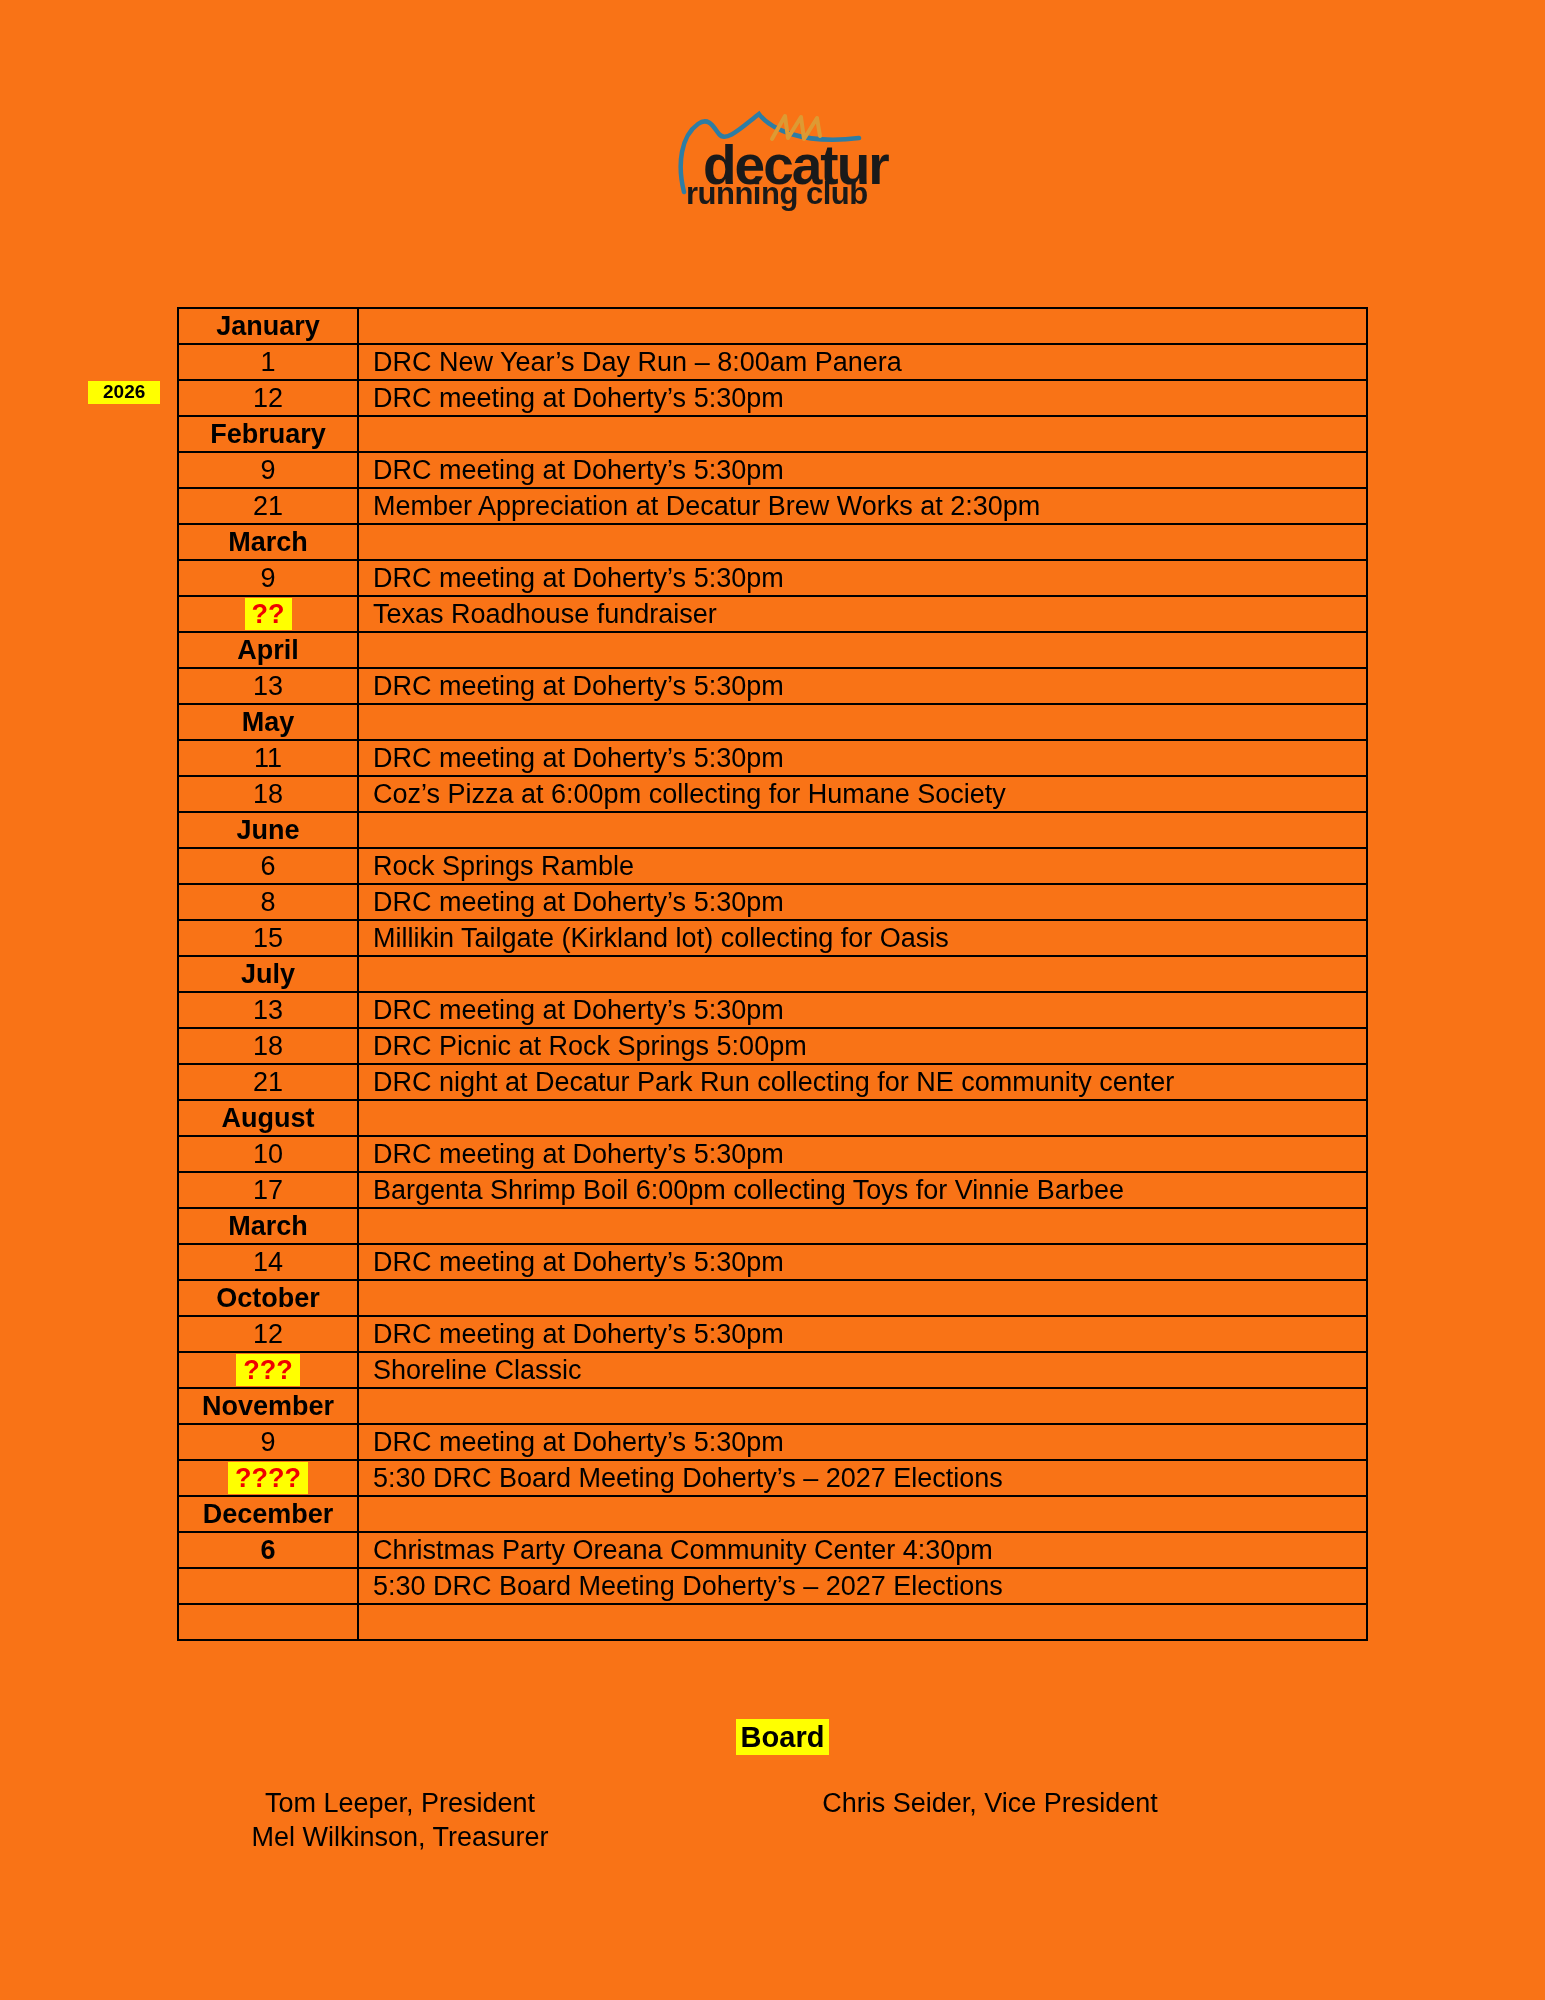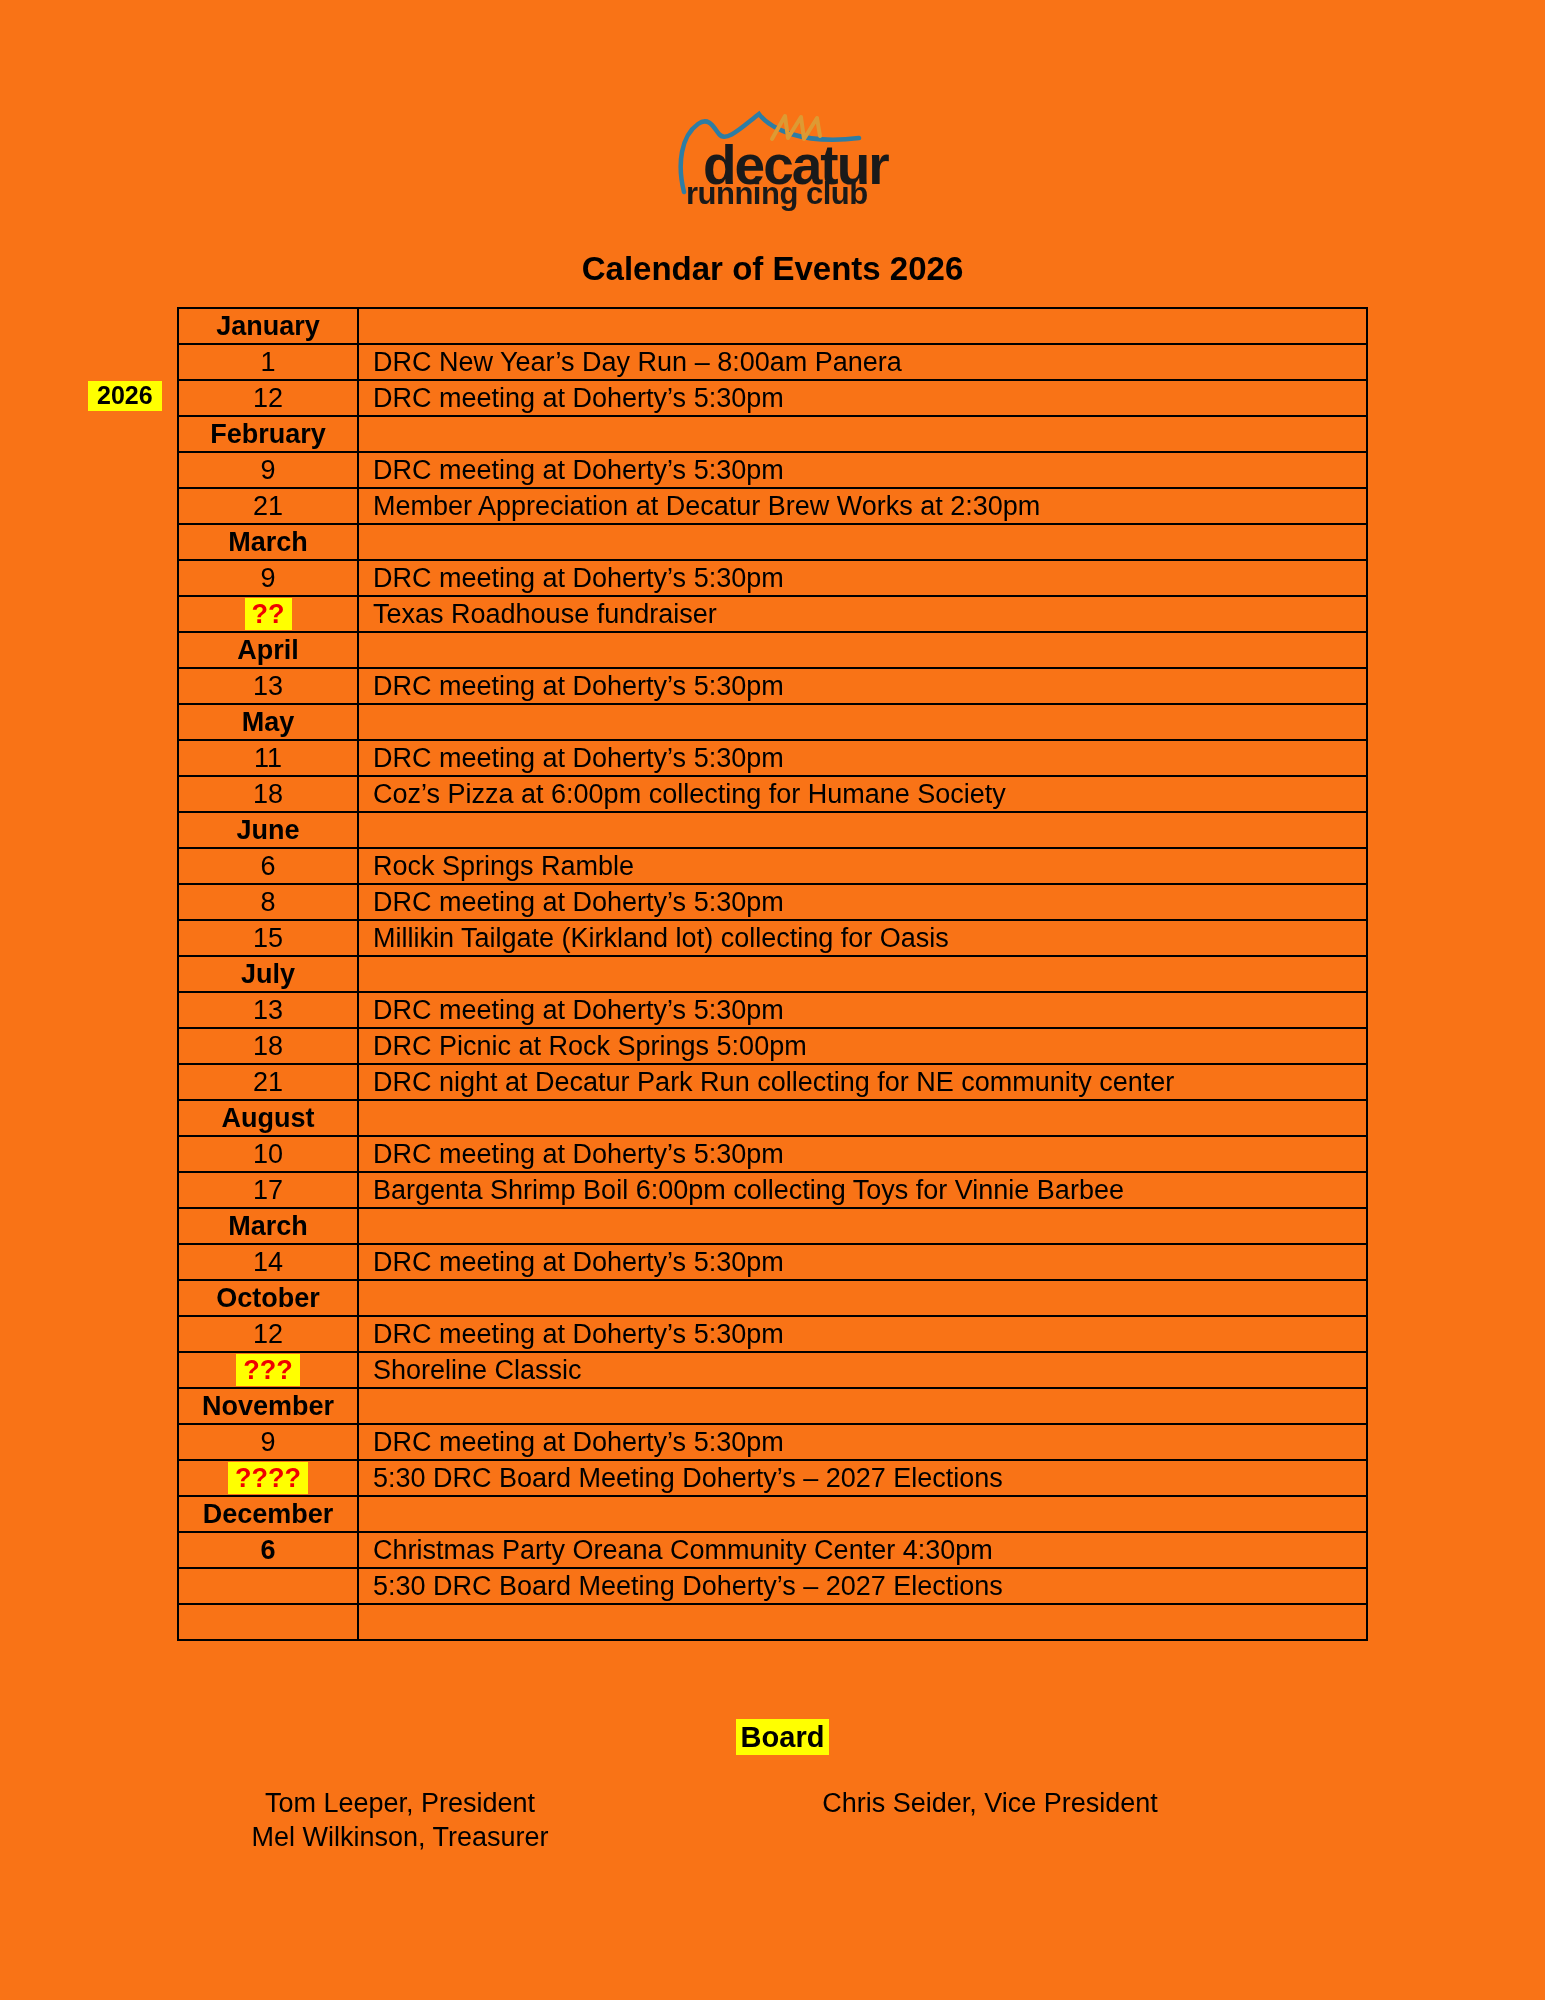--- a/index.html
+++ b/index.html
@@ -14,22 +14,22 @@
 
   
   .title {
     position:absolute; top:250px; left:0; width:100%;
     text-align:center; font-size:33px; font-weight:bold;
   }
 
   
   .year-label {
     position:absolute; left:88px; top:381px;
-    background:var(--highlight,#ffff00); font-weight:bold; font-size:25px;
-    padding:1px 9px; line-height:1.1;
+    background:var(--highlight,#ffff00); font-weight:bold; font-size:19px;
+    padding:1px 15px; line-height:1.1;
   }
 
   
   table.calendar {
     position:absolute; left:177px; top:307px; width:1191px;
     border-collapse:collapse; table-layout:fixed;
   }
   table.calendar td {
     border:2px solid #000; height:36px; font-size:27px;
     vertical-align:middle; overflow:hidden; white-space:nowrap;
@@ -63,21 +63,20 @@
 <div class="page">
 
   <svg class="logo" viewBox="0 0 260 122" xmlns="http://www.w3.org/2000/svg">
     <path d="M 43 100 C 36 72 40 44 57 32 C 68 24 73 36 78 42 C 85 51 100 36 118 22
              C 124 30 135 37 150 42 C 170 48 195 49 218 46" fill="none" stroke="#2e7da4" stroke-width="4.5" stroke-linecap="round"></path>
     <path d="M 131 47 L 144 24 L 147 46 L 160 25 L 163 47 L 176 26 L 179 44" fill="none" stroke="#dd9a33" stroke-width="4" stroke-linecap="round" stroke-linejoin="round"></path>
     <text x="62" y="92" font-size="55" font-weight="600" letter-spacing="-2" fill="#1a1a1a">decatur</text>
     <text x="45" y="112" font-size="31" font-weight="600" letter-spacing="-0.5" fill="#1a1a1a">running club</text>
   </svg>
 
-  <div class="title">Calendar of Events 2026</div>
 
   <div class="year-label">2026</div>
 
   <table class="calendar">
     <colgroup>
         <col style="width:180px">
         <col>
       </colgroup>
     <tbody id="calendar-body">
         <tr>

